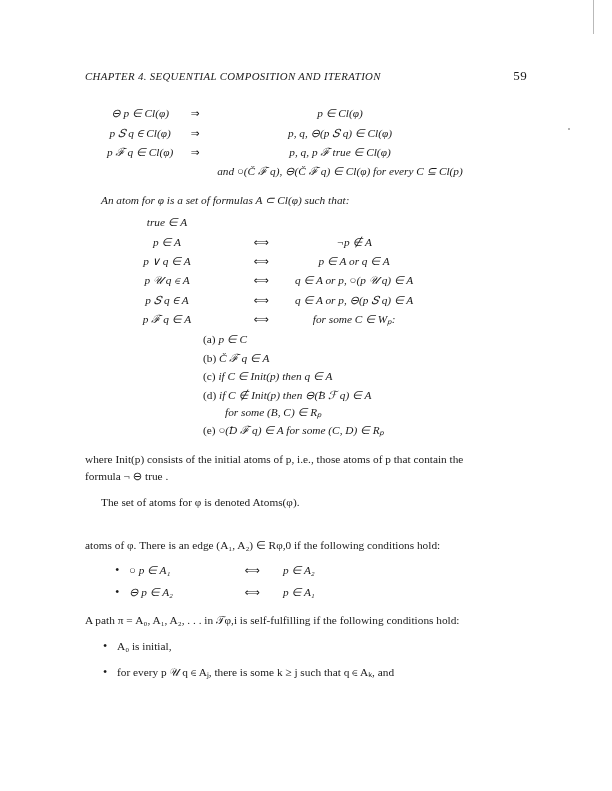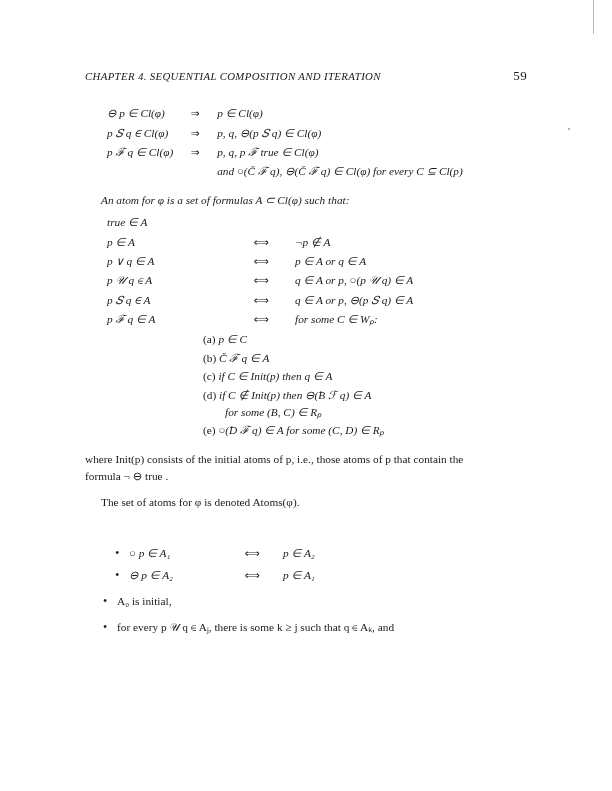--- a/index.html
+++ b/index.html
@@ -71,20 +71,21 @@
   .up { font-style: normal; }
   table.disp {
     border-collapse: collapse;
     margin: 0;
     font-size: 11.3px;
   }
   table.disp td {
     padding: 1.2px 0;
     vertical-align: baseline;
     white-space: nowrap;
+    text-align: center;
   }
   td.lhs { padding-right: 14px; }
   td.arrow { padding-right: 12px; text-align: center; width: 44px; }
   td.iff { padding-right: 12px; text-align: center; width: 68px; }
   .para {
     margin: 9px 0 0 0;
     text-align: justify;
   }
   .para.indent { text-indent: 16px; }
   .sublist {
@@ -225,31 +226,33 @@
 
     <p class="para" style="margin-top:12px;">
       <span>where Init(p) consists of the initial atoms of p, i.e., those atoms of p that contain the</span><br>
       <span>formula ¬ ⊖ true .</span>
     </p>
 
     <p class="para indent">The set of atoms for φ is denoted Atoms(φ).</p>
 
     <p class="para">
       <span style="display:inline-block;width:16px"></span><br>
+      <span>atoms of φ. There is an edge (A₁, A₂) ∈ Rφ,0 if the following conditions hold:</span>
     </p>
 
     <ul class="bullets math" style="margin-left:22px;">
       <li>
         <span style="display:inline-block;width:92px">○ p ∈ A₁</span><span class="sym" style="display:inline-block;width:62px;text-align:center">⟺</span><span>p ∈ A₂</span>
       </li>
       <li>
         <span style="display:inline-block;width:92px">⊖ p ∈ A₂</span><span class="sym" style="display:inline-block;width:62px;text-align:center">⟺</span><span>p ∈ A₁</span>
       </li>
     </ul>
 
+    <p class="para" style="margin-top:11px;">A path π = A₀, A₁, A₂, . . . in 𝒯φ,i is self-fulfilling if the following conditions hold:</p>
 
     <ul class="bullets wide" style="margin-left:10px;">
       <li>
         <span>A₀ is initial,</span>
       </li>
       <li>
         <span>for every p 𝒰 q ∈ Aⱼ, there is some k ≥ j such that q ∈ Aₖ, and</span>
       </li>
     </ul>
 

